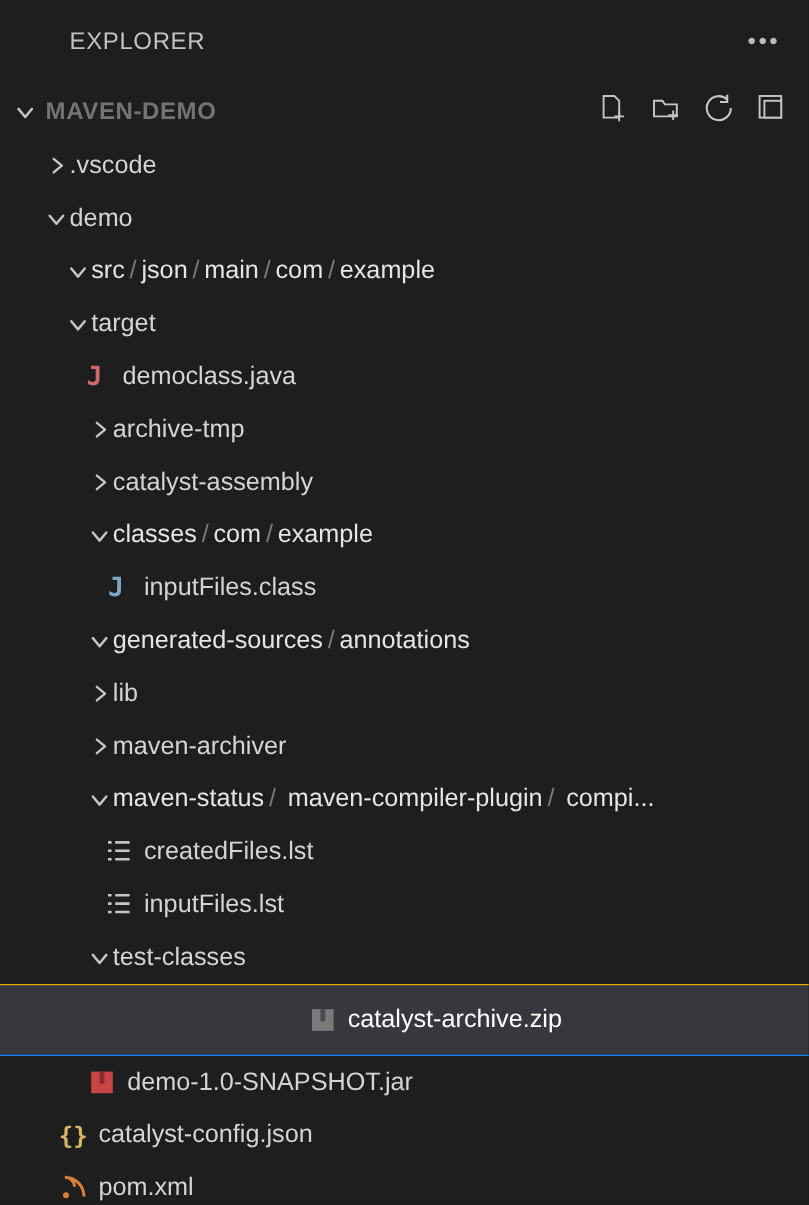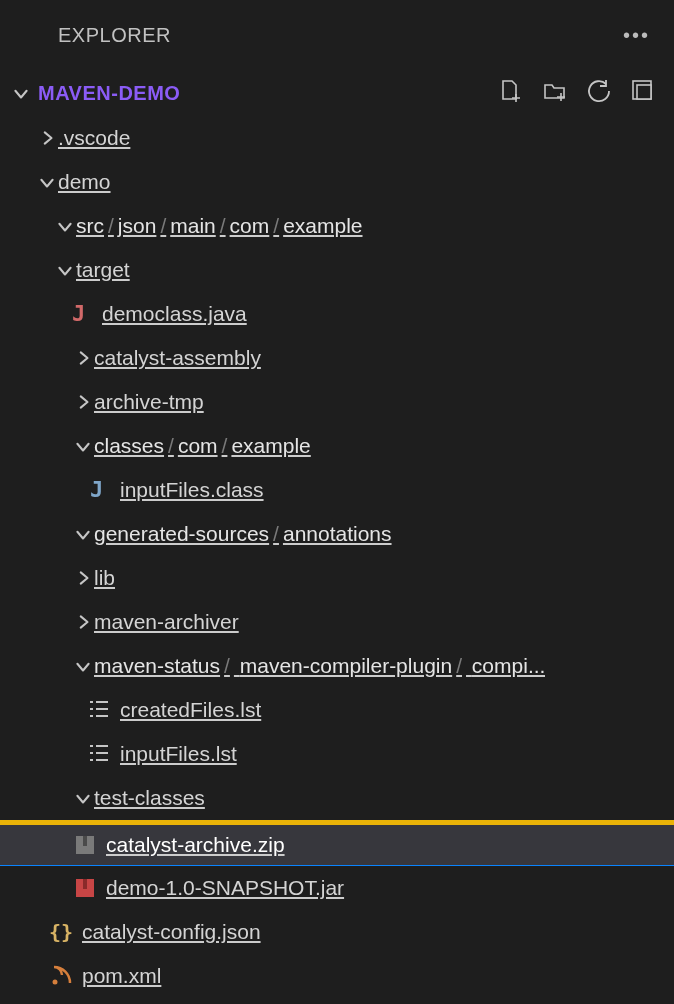--- a/index.html
+++ b/index.html
@@ -33,42 +33,42 @@
     justify-content: space-between;
     height: 46px;
     padding-left: 10px;
     padding-right: 18px;
   }
   .section-left { display:flex; align-items:center; gap:6px; }
   .section-title {
     font-weight: 700;
     font-size: 20px;
     letter-spacing: 0.5px;
-    color: #8b5cf6;
+    color: #737373;
   }
   .section-actions { display:flex; gap:18px; align-items:center; }
   .section-actions svg { width: 26px; height: 26px; }
   .chev { display:inline-flex; width:22px; height:22px; align-items:center; justify-content:center; flex:0 0 22px;}
   .chev svg { width: 18px; height: 18px; }
   .tree { }
   .row {
     display: flex;
     align-items: center;
     height: 44px;
     padding-right: 22px;
     white-space: nowrap;
     overflow: hidden;
-    text-decoration: underline;
   }
   .row .label { color: #d4d4d4; }
   .row.selected {
     background: #37373d;
-    border-top: 5px solid #eab308;
+    border-top: 1px solid #eab308;
     border-bottom: 1px solid #0a84ff;
-    height: 46px;
+    height: 60px;
+    justify-content: center;
   }
   .row.selected .label { color: #ffffff; }
   .file-icon { display:inline-flex; width:26px; height:26px; align-items:center; justify-content:center; margin-right: 8px; flex:0 0 26px;}
   .pathseg { color: #e5e5e5; }
   .sep { color: #7a7a7a; padding: 0 4px; }
   .guide {
     border-left: 1px solid #474747;
   }
   .pad { display:inline-block; }
   .truncate { overflow:hidden; text-overflow: ellipsis; }
@@ -218,32 +218,32 @@
   </div>
 
   <div class="row">
     <span class="pad" style="width:46px"></span>
       <span class="guide pad" style="width:26px"></span>
     <span class="chev">
         <svg viewBox="0 0 16 16">
           <use href="#chev-right"></use>
         </svg>
       </span>
+    <span class="label">archive-tmp</span>
+  </div>
+
+  <div class="row">
+    <span class="pad" style="width:46px"></span>
+      <span class="guide pad" style="width:26px"></span>
+    <span class="chev">
+        <svg viewBox="0 0 16 16">
+          <use href="#chev-right"></use>
+        </svg>
+      </span>
     <span class="label">catalyst-assembly</span>
-  </div>
-
-  <div class="row">
-    <span class="pad" style="width:46px"></span>
-      <span class="guide pad" style="width:26px"></span>
-    <span class="chev">
-        <svg viewBox="0 0 16 16">
-          <use href="#chev-right"></use>
-        </svg>
-      </span>
-    <span class="label">archive-tmp</span>
   </div>
 
   <div class="row">
     <span class="pad" style="width:46px"></span>
       <span class="guide pad" style="width:26px"></span>
     <span class="chev">
         <svg viewBox="0 0 16 16">
           <use href="#chev-down"></use>
         </svg>
       </span>

